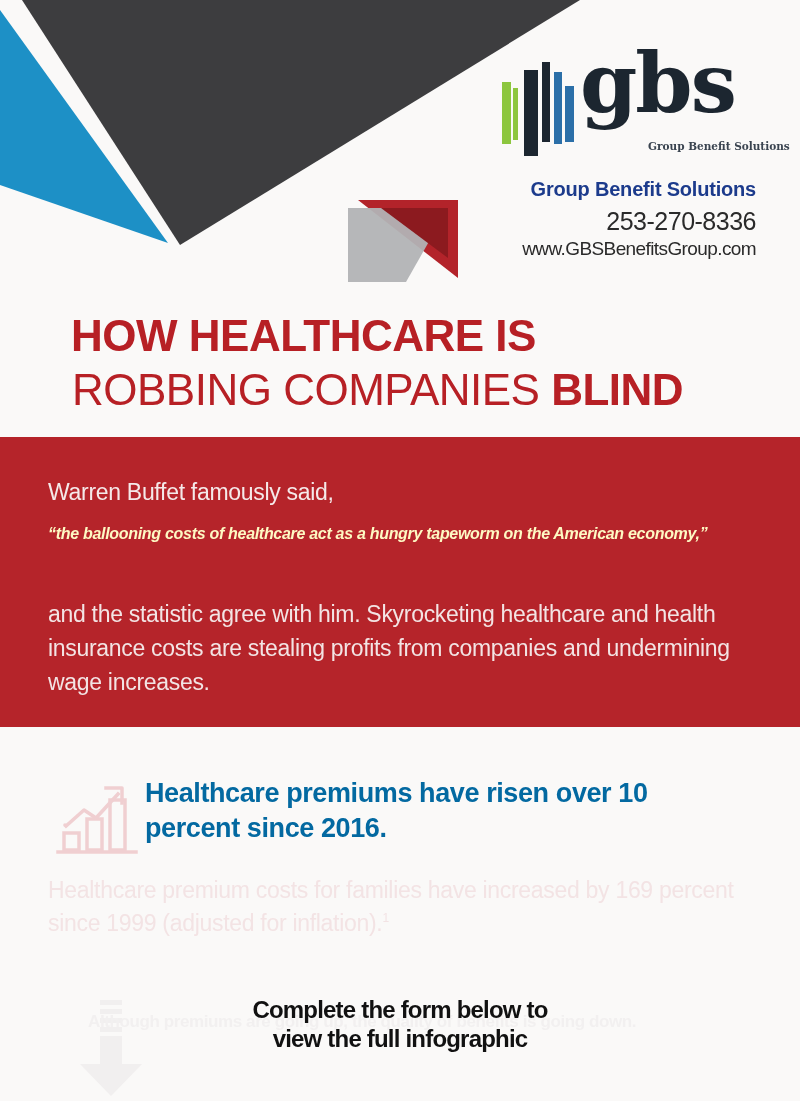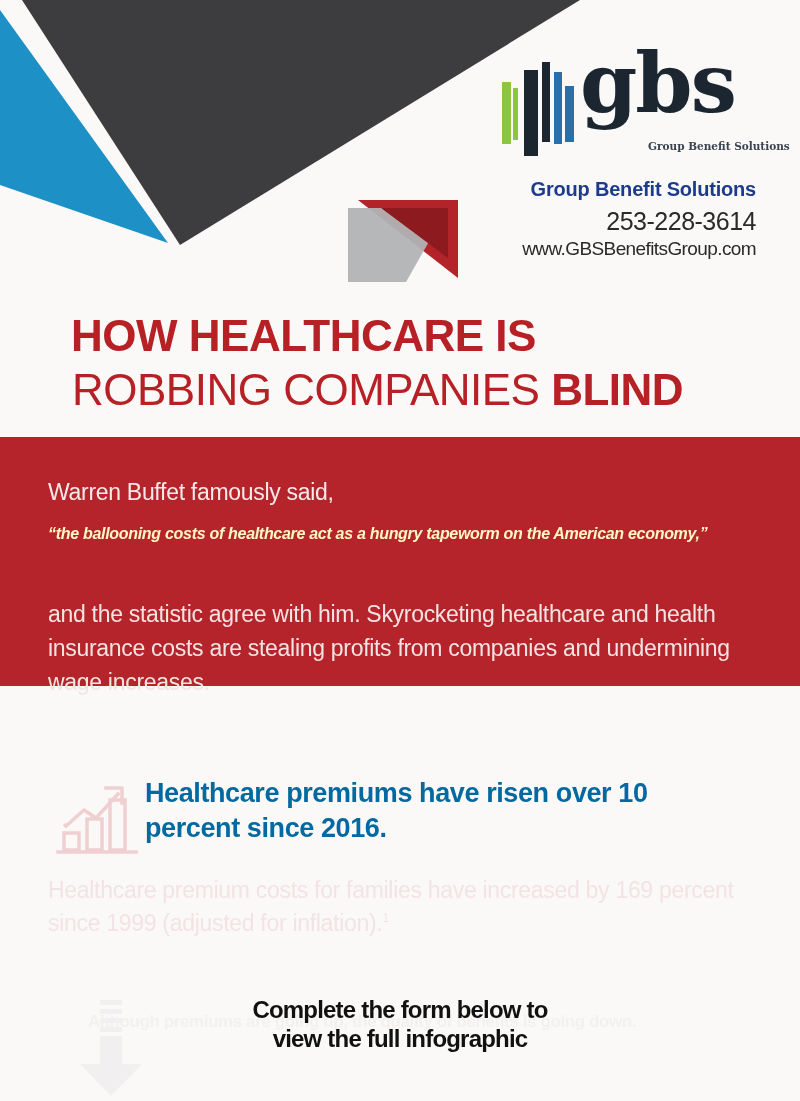--- a/index.html
+++ b/index.html
@@ -128,21 +128,21 @@
   .title-line.one { top: 11px; font-weight: 700; margin-left: 23px; }
   .title-line.two { top: 65px; font-weight: 400; margin-left: 24px; }
   .title-strong { font-weight: 700; }
 
   
   .red-block {
     position: absolute;
     left: 0;
     top: 437px;
     width: 800px;
-    height: 249px;
+    height: 290px;
     background: #b5242a;
   }
   .rb-intro {
     position: absolute;
     left: 48px;
     top: 42px;
     font-size: 23px;
     font-weight: 400;
     color: #f5e9e9;
     letter-spacing: -0.3px;
@@ -280,21 +280,21 @@
         <rect x="42" y="0" width="8" height="80" fill="#1c2630"></rect>
         <rect x="54" y="10" width="8" height="72" fill="#2b6fa8"></rect>
         <rect x="65" y="24" width="9" height="56" fill="#2b6fa8"></rect>
       </svg>
       <div class="logo-word">gbs</div>
       <div class="logo-tag">Group Benefit Solutions</div>
     </div>
 
     <div class="contact">
       <div class="contact-name">Group Benefit Solutions</div>
-      <div class="contact-phone">253-228-3614</div>
+      <div class="contact-phone">253-270-8336</div>
       <div class="contact-web">www.GBSBenefitsGroup.com</div>
     </div>
   </div>
 
   <div class="title-zone">
     <div class="title-line one">HOW HEALTHCARE IS</div>
     <div class="title-line two"><span>ROBBING COMPANIES </span><span class="title-strong">BLIND</span></div>
   </div>
 
   <div class="red-block">

